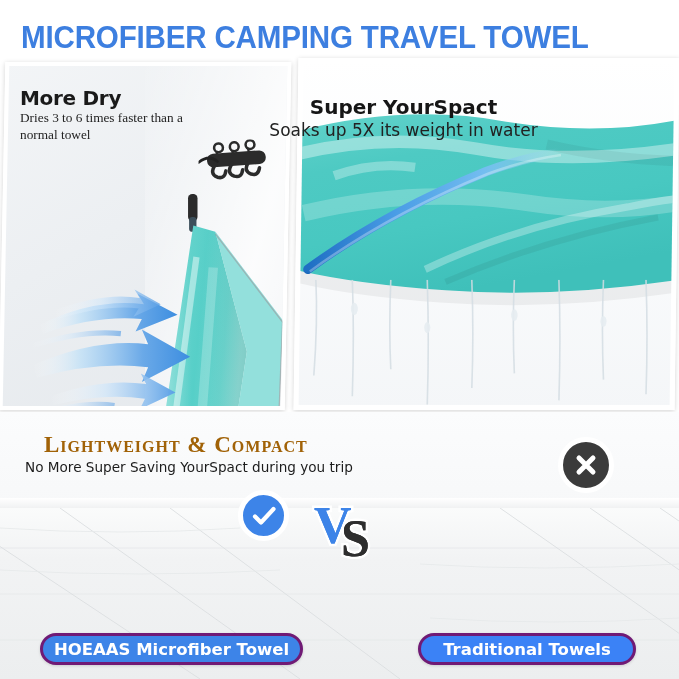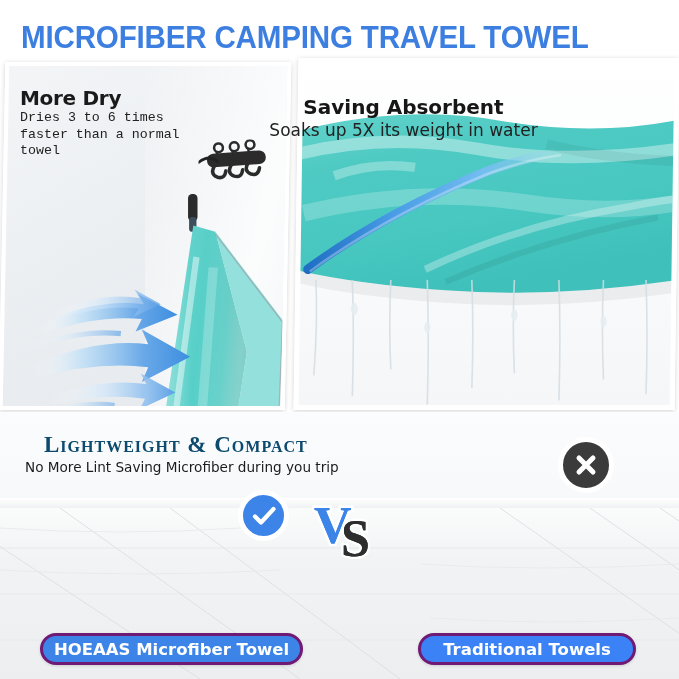--- a/index.html
+++ b/index.html
@@ -69,21 +69,21 @@
   
   .quickdry-head{
     position:absolute;left:20px;top:86px;
     font-size:20px;font-weight:bold;color:#1a1a1a;
     font-family:"DejaVu Sans", sans-serif;
     letter-spacing:-0.3px;
   }
   .quickdry-sub{
     position:absolute;left:20px;top:110px;width:175px;
     font-size:13.3px;line-height:16.5px;color:#222;
-    font-family:Liberation Mono, monospace;
+    font-family:Liberation Serif, serif;
   }
   .abs-head{
     position:absolute;left:0;top:95px;width:679px;text-align:center;
     font-size:20px;font-weight:bold;color:#161616;
     font-family:"DejaVu Sans", sans-serif;
     padding-left:128px;box-sizing:border-box;
   }
   .abs-sub{
     position:absolute;left:0;top:120px;width:679px;text-align:center;
     font-size:17px;color:#222;
@@ -119,21 +119,21 @@
   }
   .baseboard{
     position:absolute;left:0;top:86px;width:679px;height:14px;
     background:linear-gradient(180deg,#ffffff 0%,#f0f1f2 75%,#e2e4e6 100%);
     border-bottom:1px solid #e0e2e4;
   }
 
   .lw-head{
     position:absolute;left:44px;top:432px;
     font-family:"Liberation Serif", serif;
-    font-size:23px;font-weight:bold;color:#0c4a6e;
+    font-size:23px;font-weight:bold;color:#a16207;
     font-variant:small-caps;
     letter-spacing:1px;
   }
   .lw-sub{
     position:absolute;left:25px;top:459px;
     font-size:13.6px;color:#1c1c1c;
     font-family:"DejaVu Sans", sans-serif;
   }
 
   
@@ -324,21 +324,21 @@
         <g fill="#e6edf1" opacity=".9">
           <ellipse cx="60" cy="28" rx="3.4" ry="6"></ellipse>
           <ellipse cx="132" cy="46" rx="3" ry="5.4"></ellipse>
           <ellipse cx="218" cy="34" rx="3.2" ry="5.6"></ellipse>
           <ellipse cx="306" cy="40" rx="3" ry="5.2"></ellipse>
         </g>
       </svg>
     </div>
   </div>
 
-  <div class="abs-head">Saving Absorbent</div>
+  <div class="abs-head">Super YourSpact</div>
   <div class="abs-sub">Soaks up 5X its weight in water</div>
 
   <div class="bottom">
     <div class="baseboard"></div>
     <div class="floor">
       <svg width="679" height="171" viewBox="0 0 679 171">
         <g stroke="#dcdfe1" stroke-width="1" fill="none" opacity=".9">
           <path d="M-40 12 L200 171"></path>
           <path d="M60 0 L300 171"></path>
           <path d="M170 0 L400 171"></path>
@@ -354,21 +354,21 @@
           <path d="M0 62 Q140 70 280 62"></path>
           <path d="M420 56 Q540 64 679 56"></path>
           <path d="M430 110 Q550 118 679 110"></path>
         </g>
       </svg>
     </div>
 
   </div>
 
   <div class="lw-head">Lightweight &amp; Compact</div>
-  <div class="lw-sub">No More Lint Saving Microfiber during you trip</div>
+  <div class="lw-sub">No More Super Saving YourSpact during you trip</div>
 
   <div class="badge badge-check">
     <svg width="28" height="28" viewBox="0 0 28 28">
       <path d="M5 14.5 L11 20.5 L23.5 7" fill="none" stroke="#ffffff" stroke-width="4.2" stroke-linecap="round" stroke-linejoin="round"></path>
     </svg>
   </div>
   <div class="badge badge-x">
     <svg width="28" height="28" viewBox="0 0 28 28">
       <path d="M7 7 L21 21 M21 7 L7 21" fill="none" stroke="#ffffff" stroke-width="5" stroke-linecap="round"></path>
     </svg>

